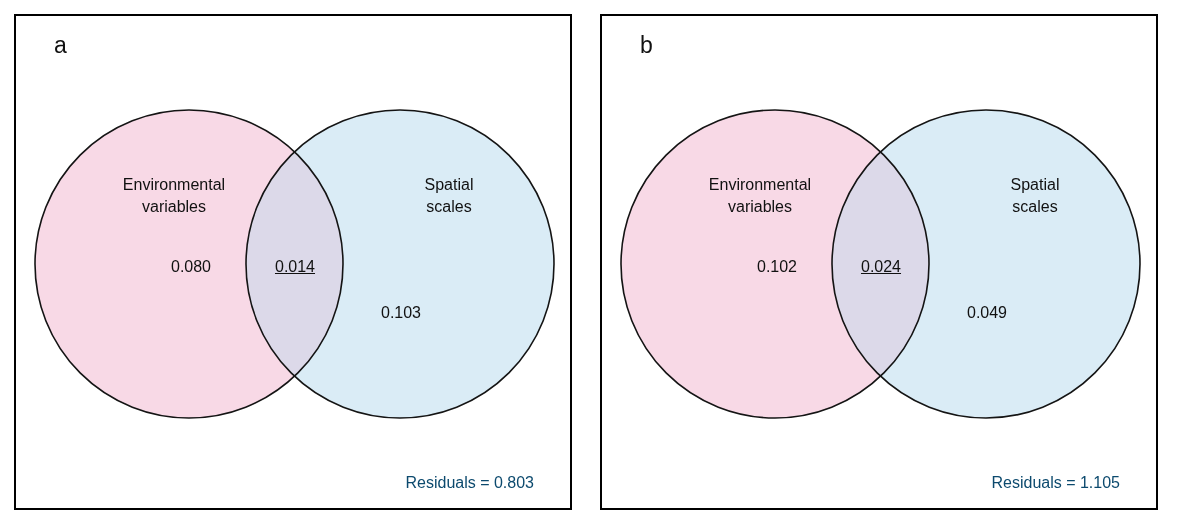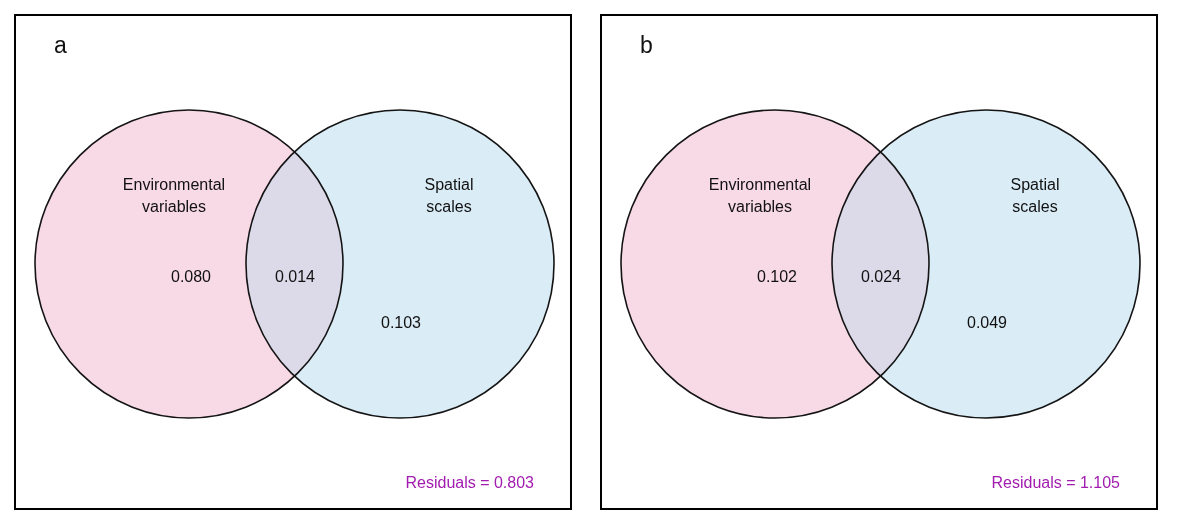--- a/index.html
+++ b/index.html
@@ -57,36 +57,36 @@
     text-align: center;
     font-size: 16px;
     line-height: 22px;
     white-space: pre-line;
     color: #111111;
   }
   .set-label.env { left: 158px; }
   .set-label.spa { left: 401px; margin-left: 32px; }
   .val {
     position: absolute;
-    top: 252px;
+    top: 242px;
     transform: translateX(-50%);
     font-size: 16px;
     line-height: 18px;
     color: #111111;
   }
   .val-left  { left: 175px; }
-  .val-mid   { left: 279px; }
+  .val-mid   { left: 279px; text-decoration: underline; }
   .val-right { left: 385px; margin-top: 46px; }
   .residuals {
     position: absolute;
     right: 36px;
     top: 457px;
     font-size: 16px;
     line-height: 19px;
-    color: #a21caf;
+    color: #0c4a6e;
   }
 </style>
 </head>
 <body>
 
 <div class="canvas">
 
   <div class="panel panel-a">
     <svg class="venn-svg" viewBox="0 0 554 492" preserveAspectRatio="none">
       <defs>

